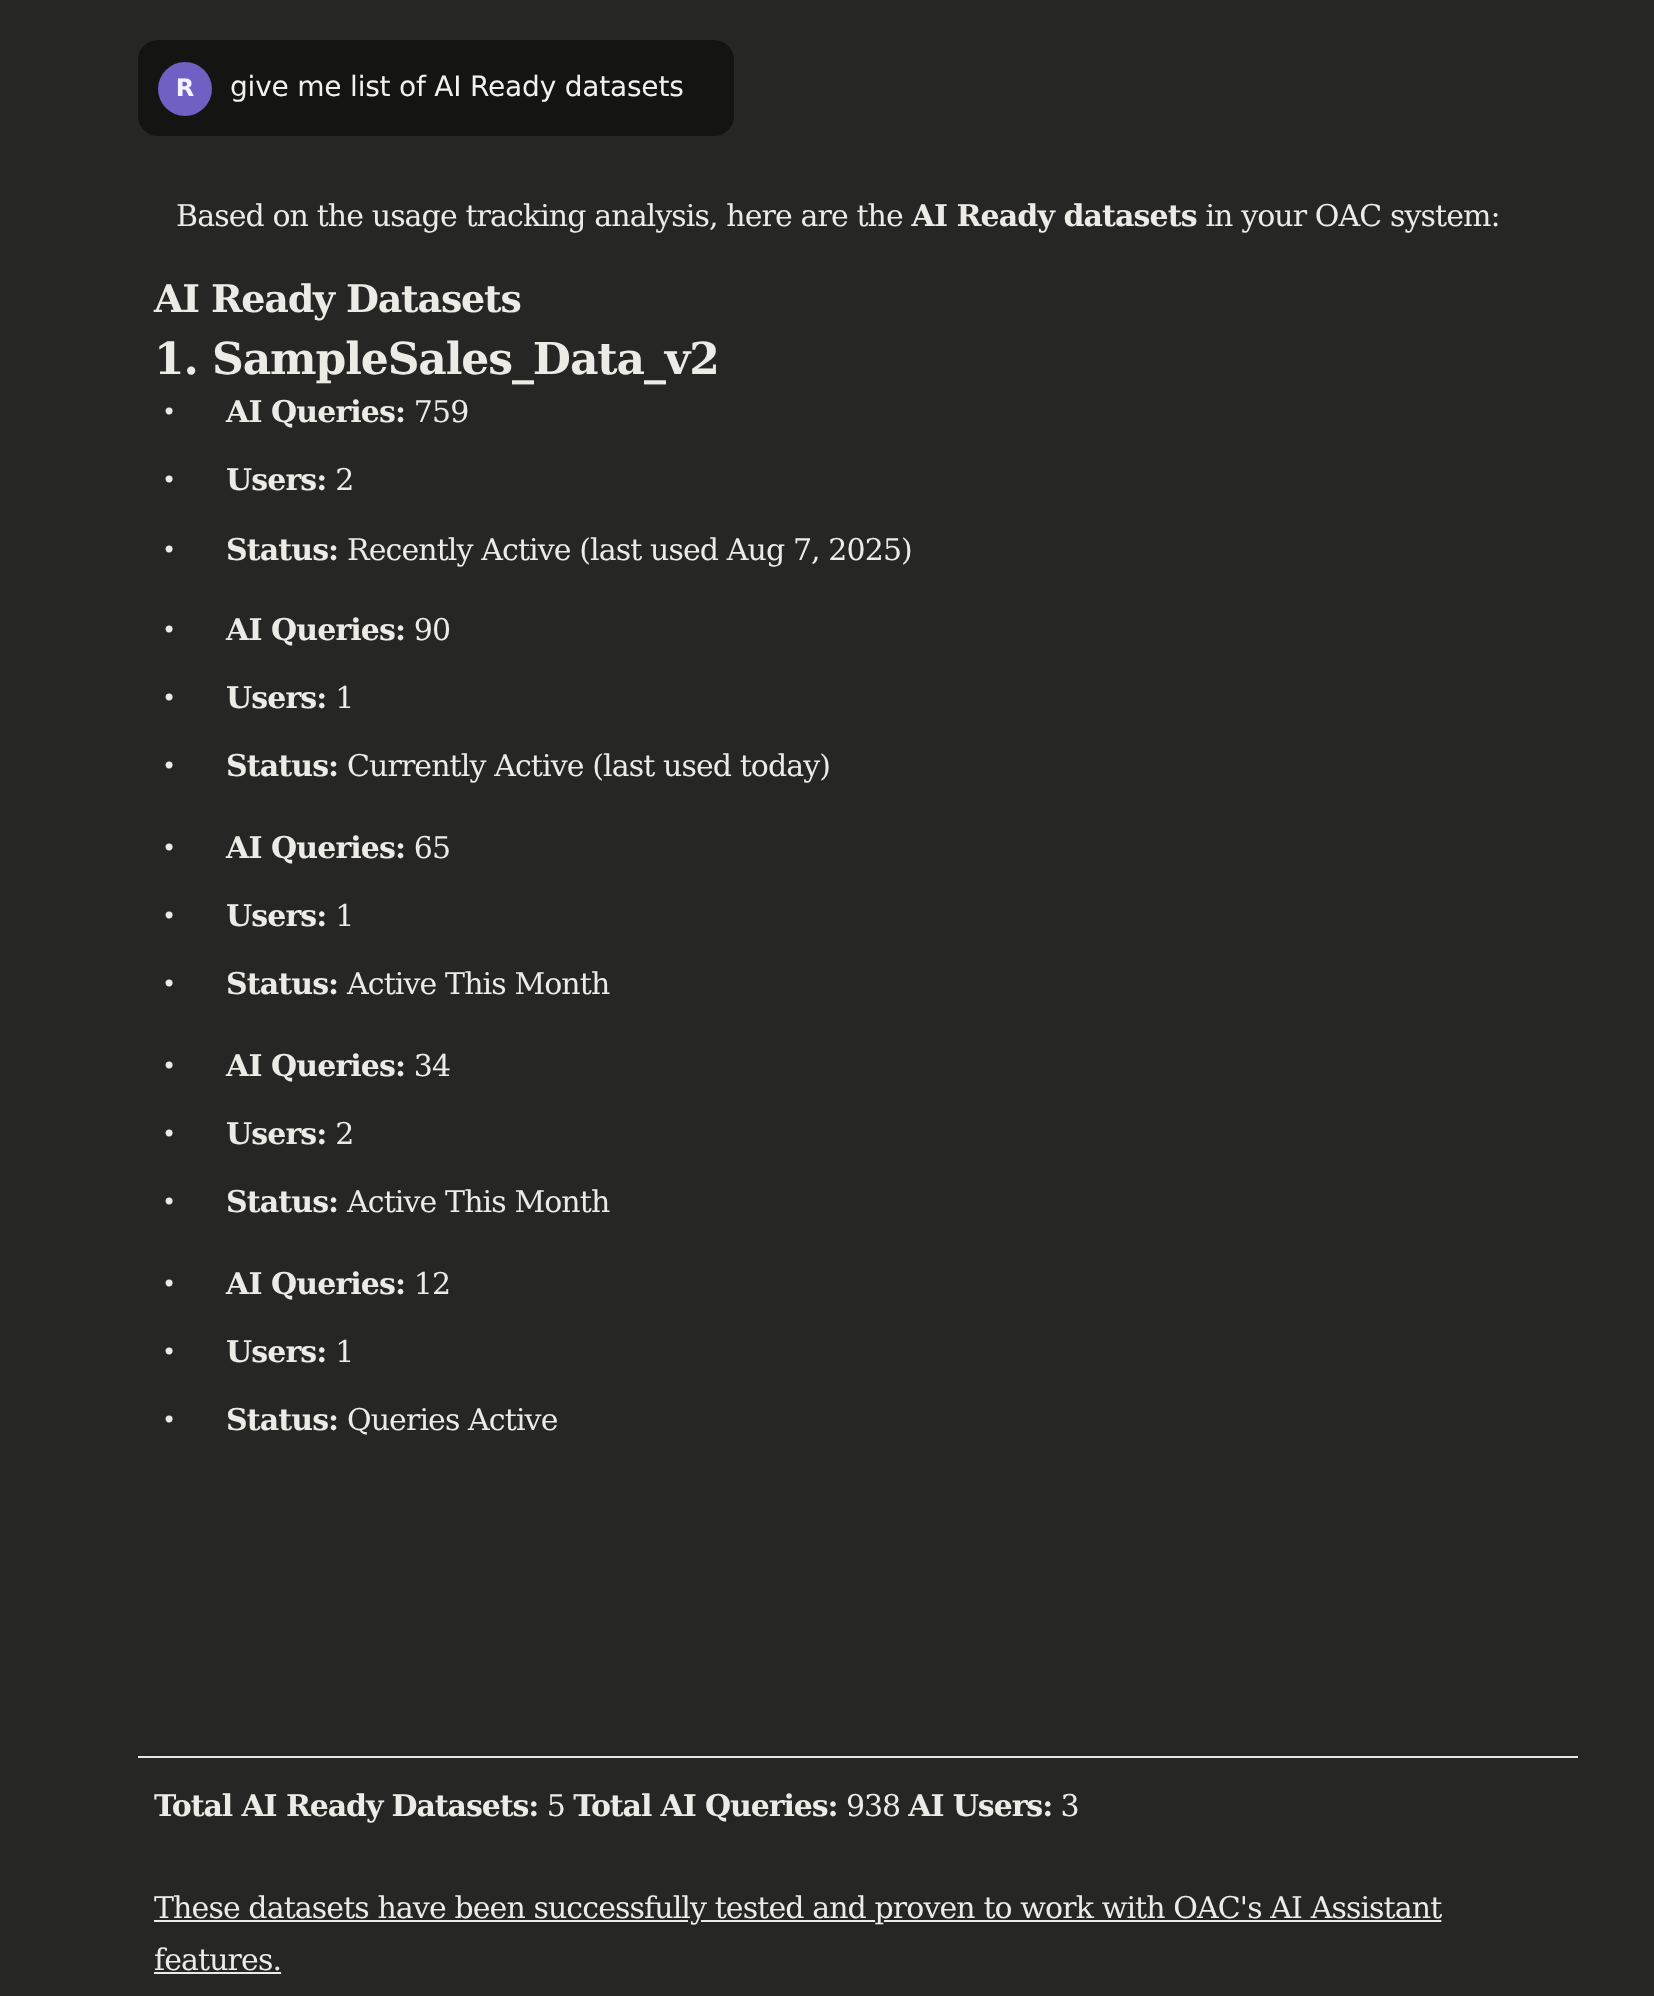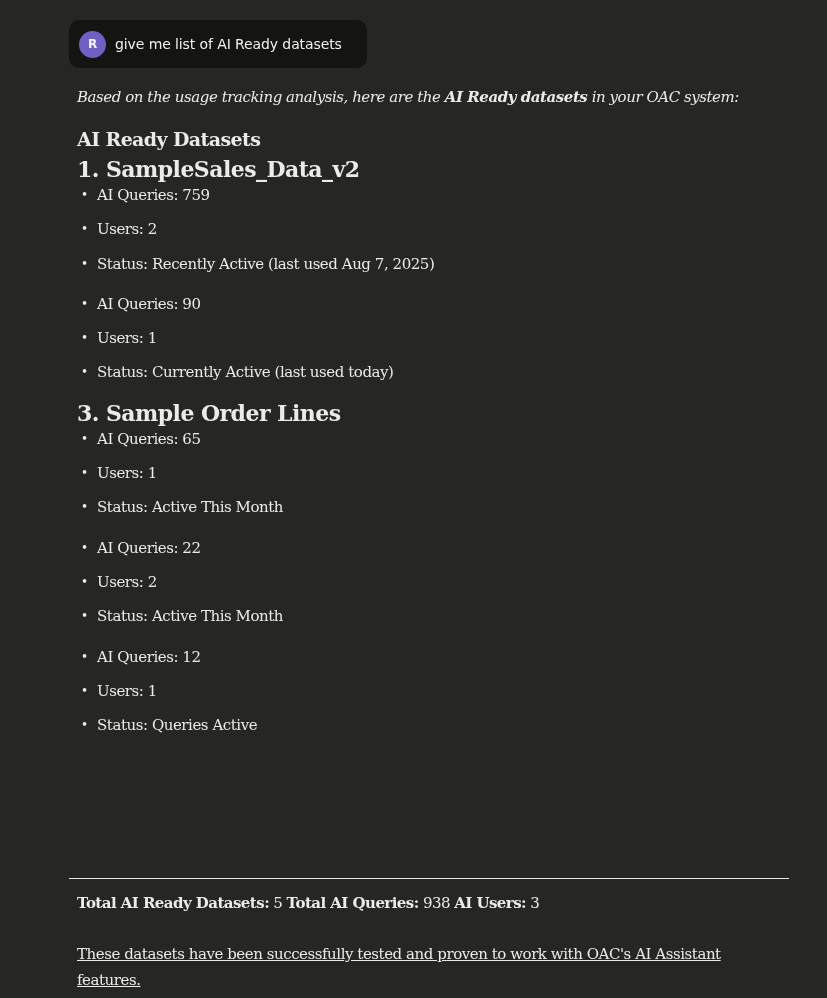--- a/index.html
+++ b/index.html
@@ -54,25 +54,24 @@
     }
     .response {
       position: absolute;
       left: 77px;
       top: 84px;
       width: 712px;
       font-size: 15px;
       line-height: 26px;
     }
     .intro {
-      margin: 0;
+      margin: 11px;
       height: 28px;
       white-space: nowrap;
       letter-spacing: -0.45px;
-      font-style: italic;
     }
     .intro b { font-weight: bold; }
     h2.main-title {
       margin: 14px 0 0 0;
       font-size: 19px;
       line-height: 26px;
       font-weight: bold;
       letter-spacing: -0.6px;
     }
     .dataset {
@@ -99,21 +98,21 @@
       white-space: nowrap;
       letter-spacing: -0.45px;
     }
     .dataset li .bullet {
       position: absolute;
       left: 4px;
       top: 0;
       font-size: 12px;
       color: #ecebe6;
     }
-    .dataset li b { font-weight: normal; }
+    .dataset li b { font-weight: bold; margin-left: 16px; }
     #ds1 { margin-top: 4px; }
     .dataset + .dataset { margin-top: 6px; }
     .divider {
       position: absolute;
       left: 69px;
       top: 878px;
       width: 720px;
       height: 1px;
       background: #e8e6df;
       border: 0;
@@ -166,31 +165,30 @@
 
   <div class="dataset">
     <ul>
       <li><span class="bullet">•</span><b>AI Queries:</b> <span>90</span></li>
       <li><span class="bullet">•</span><b>Users:</b> <span>1</span></li>
       <li><span class="bullet">•</span><b>Status:</b> <span>Currently Active (last used today)</span></li>
     </ul>
   </div>
 
   <div class="dataset">
-    <h3>3. Sample Order Lines</h3>
     <ul>
       <li><span class="bullet">•</span><b>AI Queries:</b> <span>65</span></li>
       <li><span class="bullet">•</span><b>Users:</b> <span>1</span></li>
       <li><span class="bullet">•</span><b>Status:</b> <span>Active This Month</span></li>
     </ul>
   </div>
 
   <div class="dataset">
     <ul>
-      <li><span class="bullet">•</span><b>AI Queries:</b> <span>22</span></li>
+      <li><span class="bullet">•</span><b>AI Queries:</b> <span>34</span></li>
       <li><span class="bullet">•</span><b>Users:</b> <span>2</span></li>
       <li><span class="bullet">•</span><b>Status:</b> <span>Active This Month</span></li>
     </ul>
   </div>
 
   <div class="dataset">
     <ul>
       <li><span class="bullet">•</span><b>AI Queries:</b> <span>12</span></li>
       <li><span class="bullet">•</span><b>Users:</b> <span>1</span></li>
       <li><span class="bullet">•</span><b>Status:</b> <span>Queries Active</span></li>

